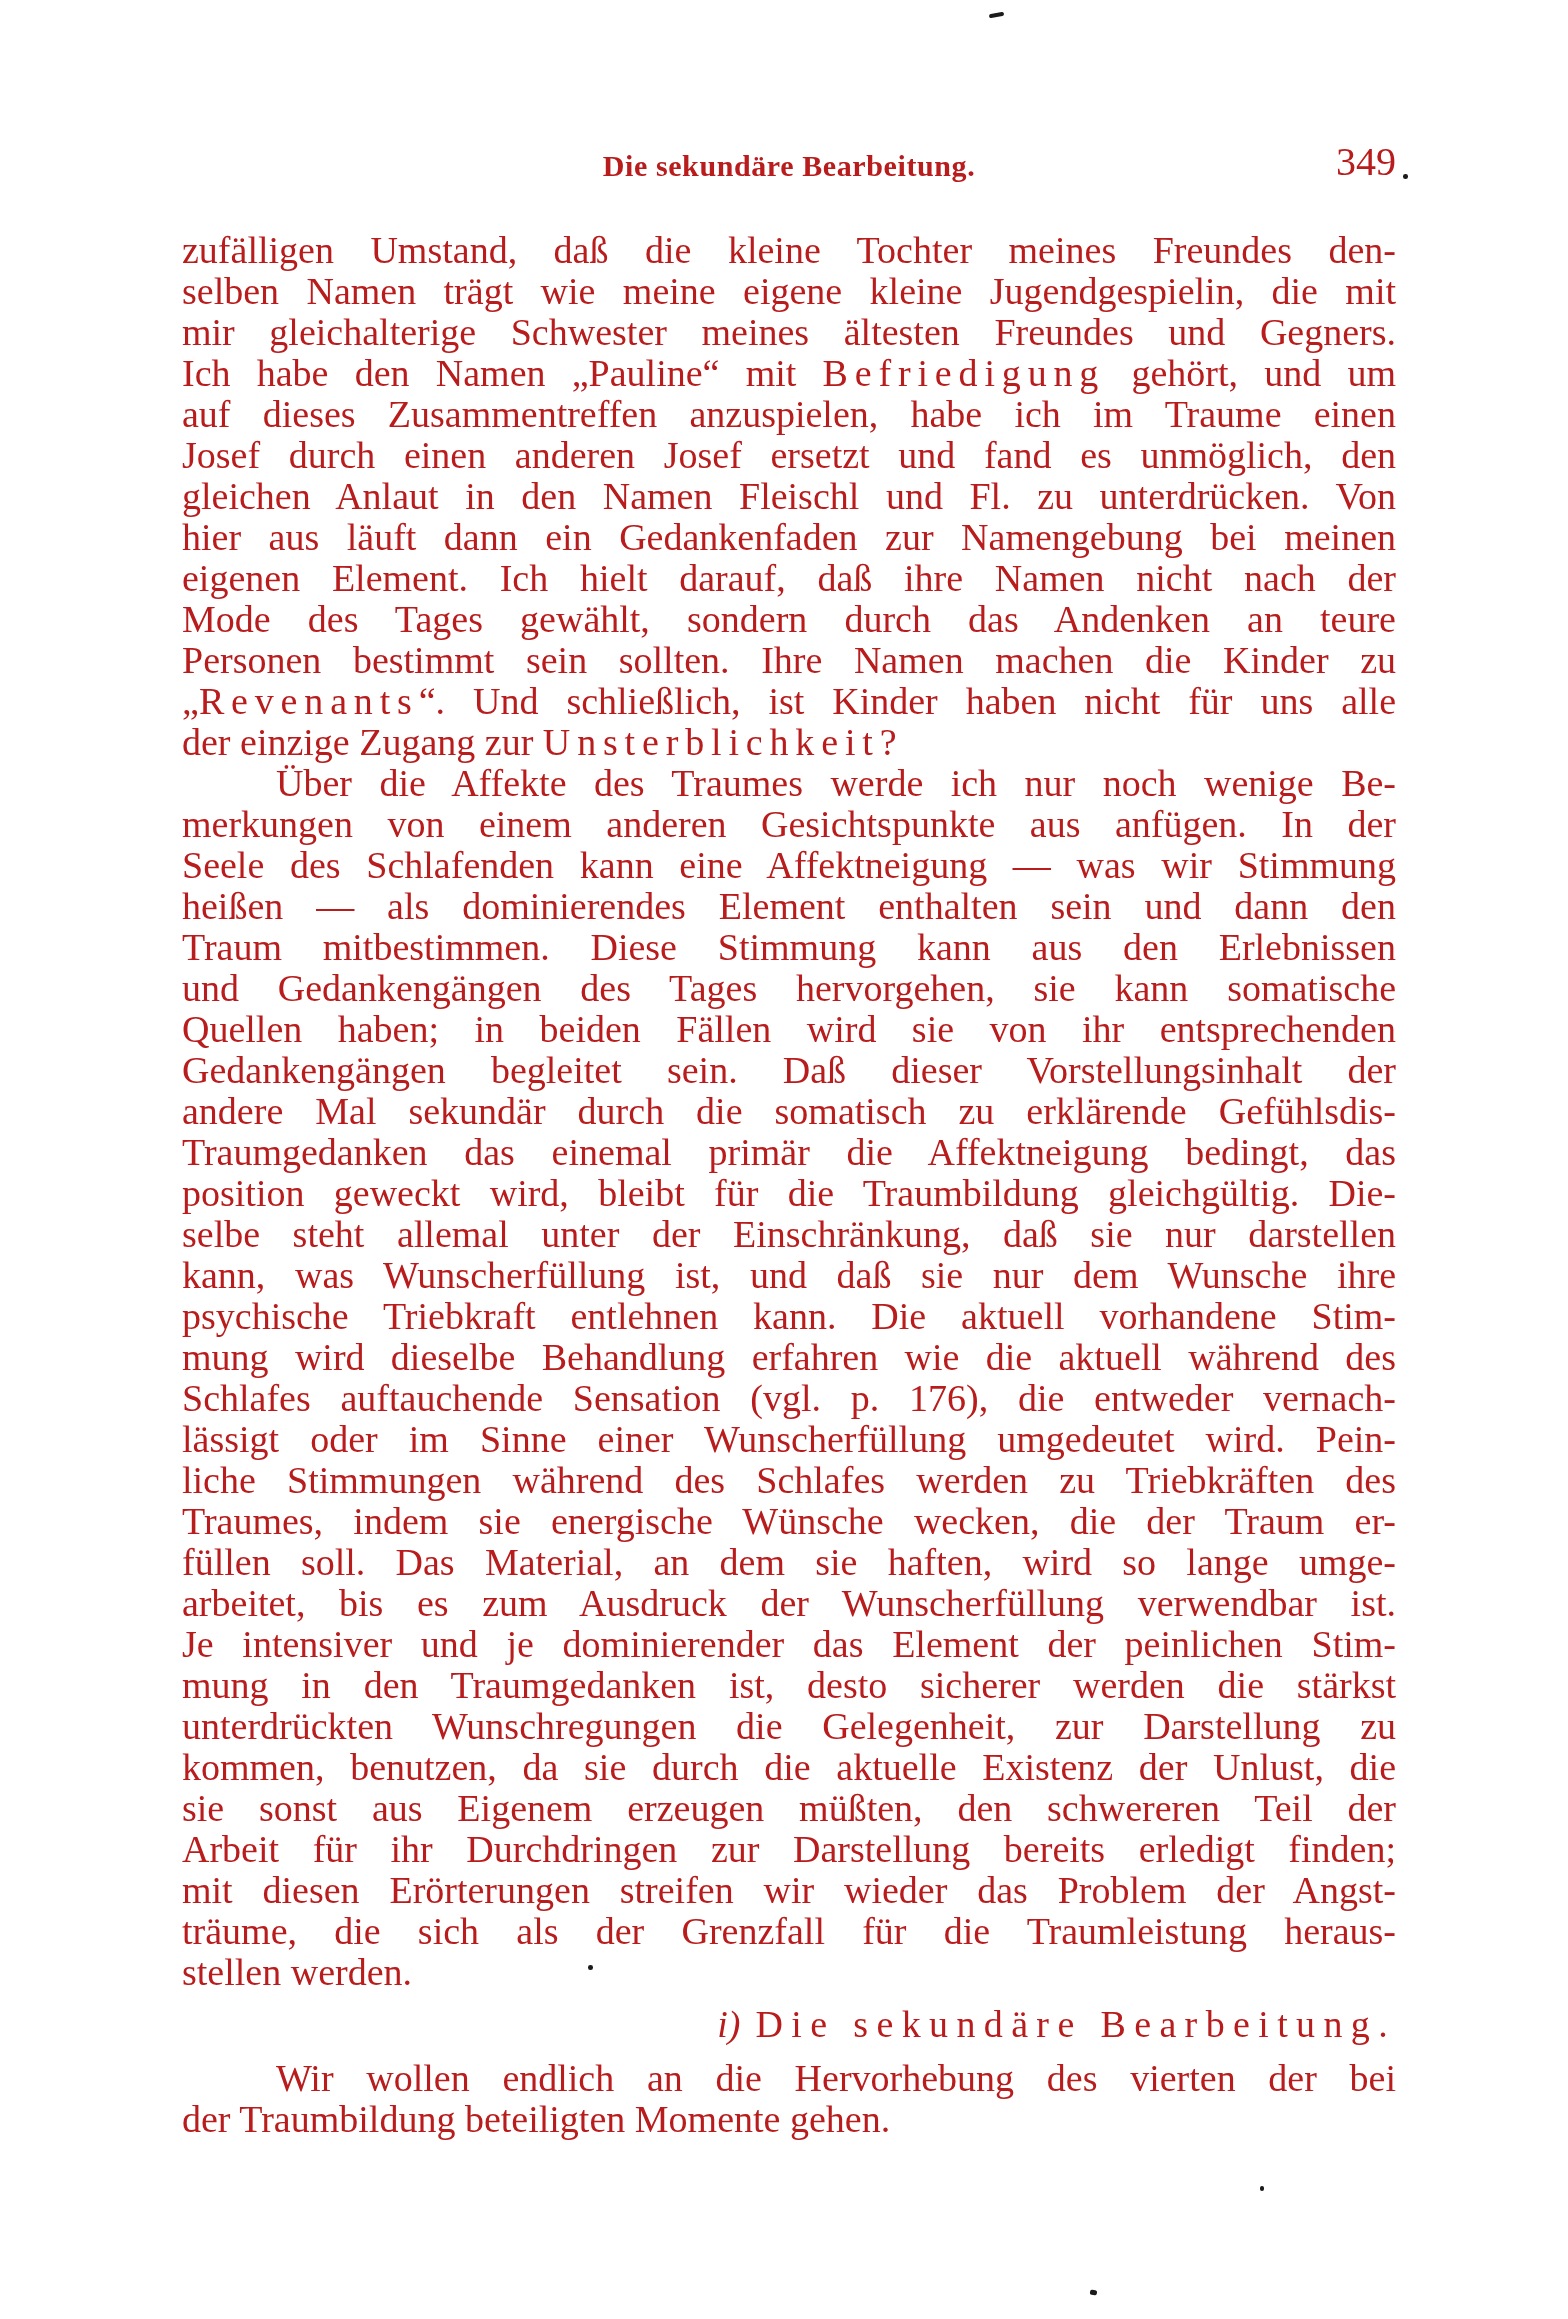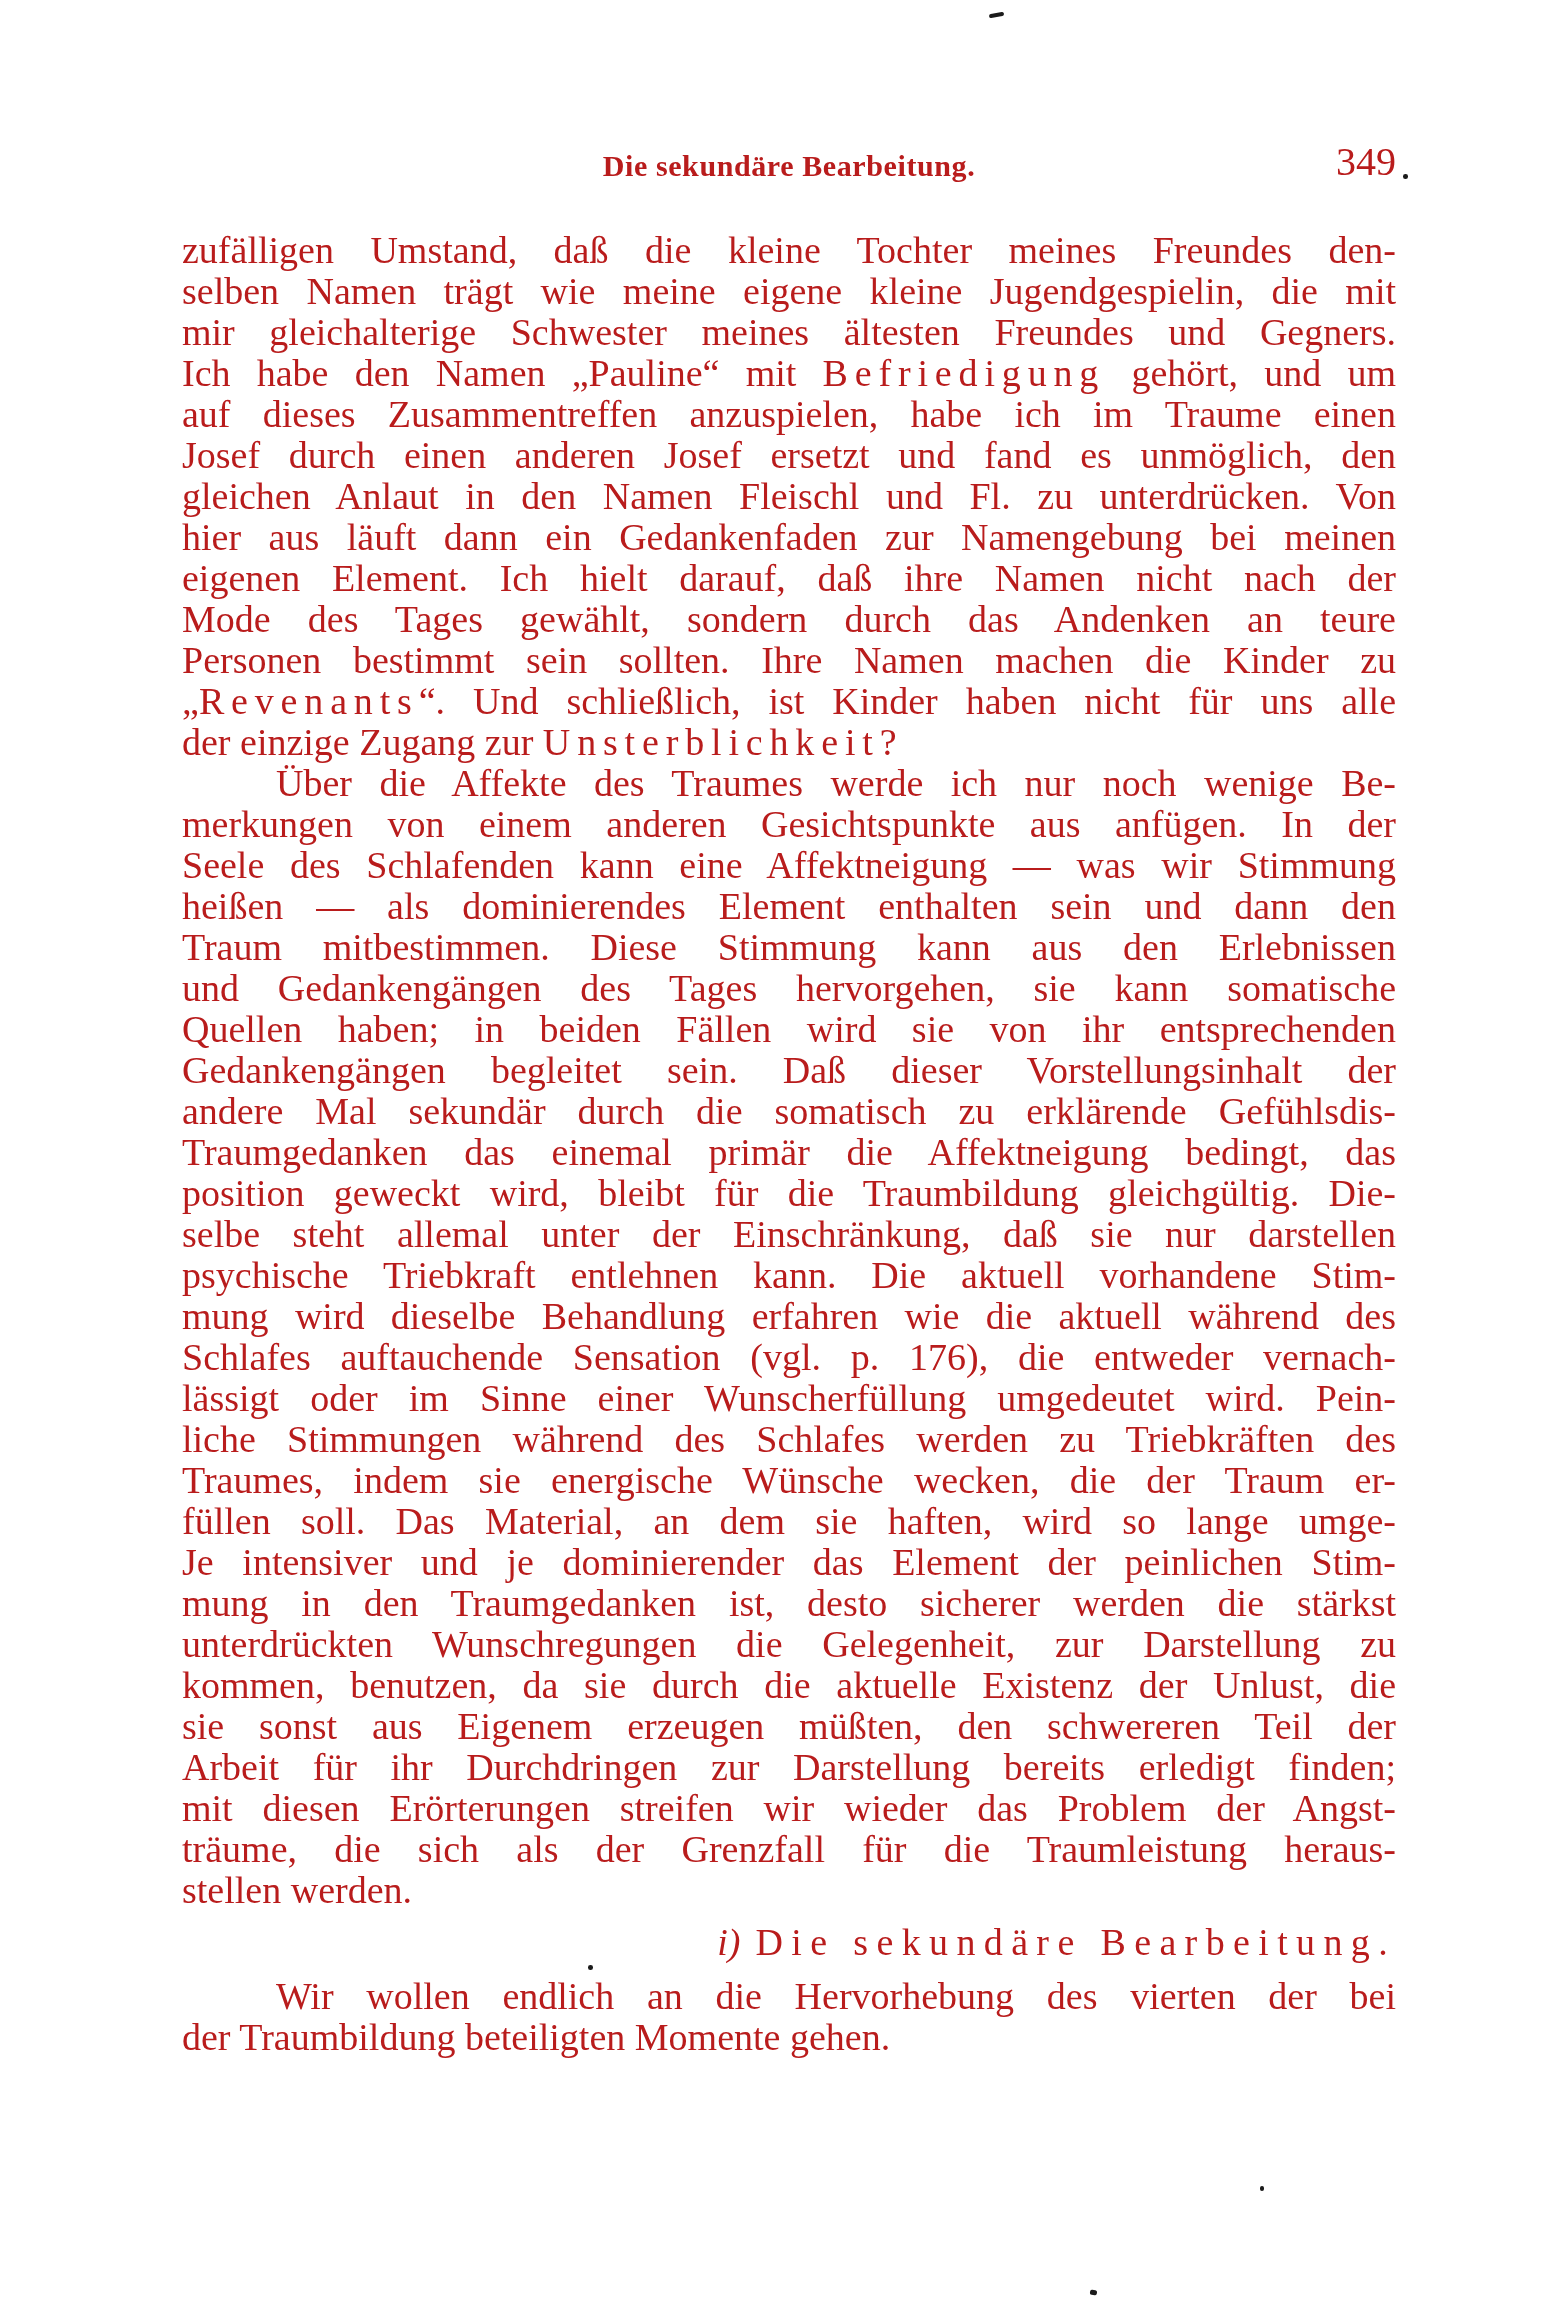--- a/index.html
+++ b/index.html
@@ -113,27 +113,29 @@
         <div class="line"><span class="seg-n">Seele des Schlafenden kann eine Affektneigung — was wir Stimmung</span></div>
         <div class="line"><span class="seg-n">heißen — als dominierendes Element enthalten sein und dann den</span></div>
         <div class="line"><span class="seg-n">Traum mitbestimmen. Diese Stimmung kann aus den Erlebnissen</span></div>
         <div class="line"><span class="seg-n">und Gedankengängen des Tages hervorgehen, sie kann somatische</span></div>
         <div class="line"><span class="seg-n">Quellen haben; in beiden Fällen wird sie von ihr entsprechenden</span></div>
         <div class="line"><span class="seg-n">Gedankengängen begleitet sein. Daß dieser Vorstellungsinhalt der</span></div>
         <div class="line"><span class="seg-n">andere Mal sekundär durch die somatisch zu erklärende Gefühlsdis-</span></div>
         <div class="line"><span class="seg-n">Traumgedanken das einemal primär die Affektneigung bedingt, das</span></div>
         <div class="line"><span class="seg-n">position geweckt wird, bleibt für die Traumbildung gleichgültig. Die-</span></div>
         <div class="line"><span class="seg-n">selbe steht allemal unter der Einschränkung, daß sie nur darstellen</span></div>
+        <div class="line"><span class="seg-n">kann, was Wunscherfüllung ist, und daß sie nur dem Wunsche ihre</span></div>
         <div class="line"><span class="seg-n">psychische Triebkraft entlehnen kann. Die aktuell vorhandene Stim-</span></div>
         <div class="line"><span class="seg-n">mung wird dieselbe Behandlung erfahren wie die aktuell während des</span></div>
         <div class="line"><span class="seg-n">Schlafes auftauchende Sensation (vgl. p. 176), die entweder vernach-</span></div>
         <div class="line"><span class="seg-n">lässigt oder im Sinne einer Wunscherfüllung umgedeutet wird. Pein-</span></div>
         <div class="line"><span class="seg-n">liche Stimmungen während des Schlafes werden zu Triebkräften des</span></div>
         <div class="line"><span class="seg-n">Traumes, indem sie energische Wünsche wecken, die der Traum er-</span></div>
         <div class="line"><span class="seg-n">füllen soll. Das Material, an dem sie haften, wird so lange umge-</span></div>
+        <div class="line"><span class="seg-n">arbeitet, bis es zum Ausdruck der Wunscherfüllung verwendbar ist.</span></div>
         <div class="line"><span class="seg-n">Je intensiver und je dominierender das Element der peinlichen Stim-</span></div>
         <div class="line"><span class="seg-n">mung in den Traumgedanken ist, desto sicherer werden die stärkst</span></div>
         <div class="line"><span class="seg-n">unterdrückten Wunschregungen die Gelegenheit, zur Darstellung zu</span></div>
         <div class="line"><span class="seg-n">kommen, benutzen, da sie durch die aktuelle Existenz der Unlust, die</span></div>
         <div class="line"><span class="seg-n">sie sonst aus Eigenem erzeugen müßten, den schwereren Teil der</span></div>
         <div class="line"><span class="seg-n">Arbeit für ihr Durchdringen zur Darstellung bereits erledigt finden;</span></div>
         <div class="line"><span class="seg-n">mit diesen Erörterungen streifen wir wieder das Problem der Angst-</span></div>
         <div class="line"><span class="seg-n">träume, die sich als der Grenzfall für die Traumleistung heraus-</span></div>
         <div class="line last"><span class="seg-n">stellen werden.</span></div>
       </div>

